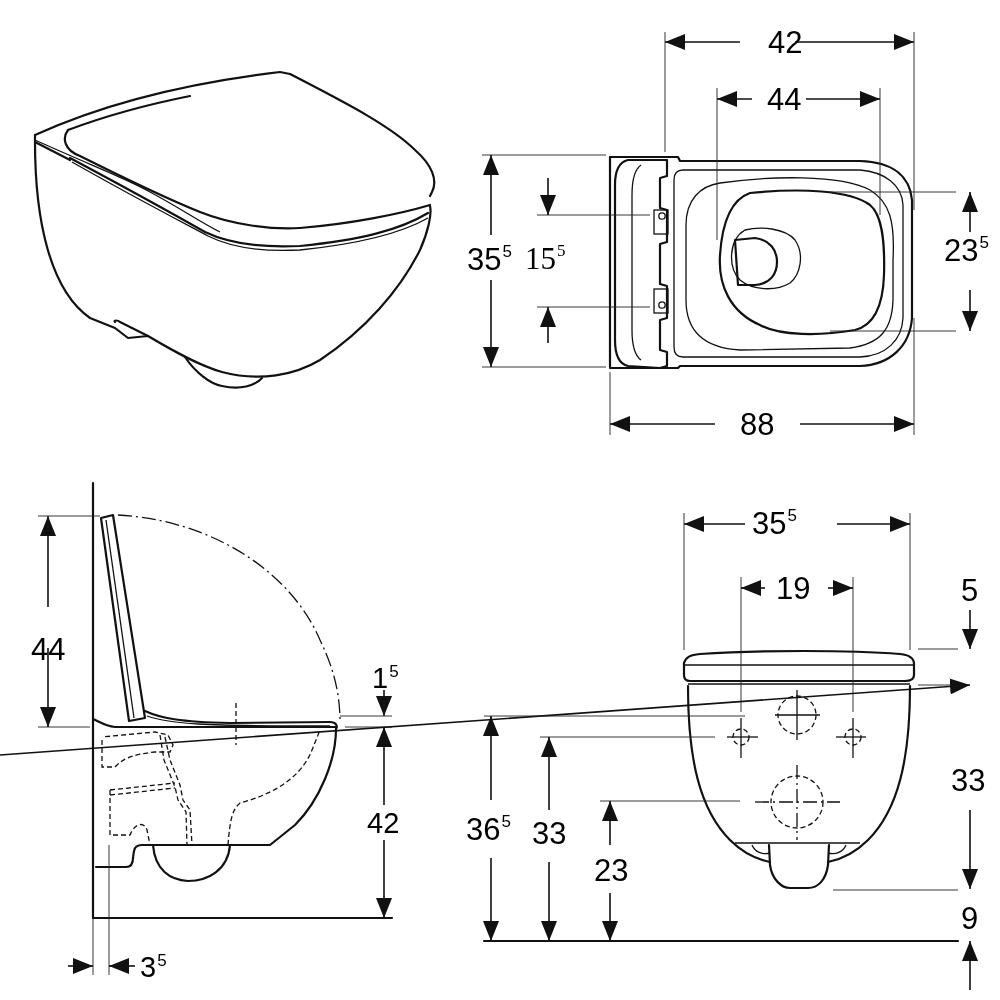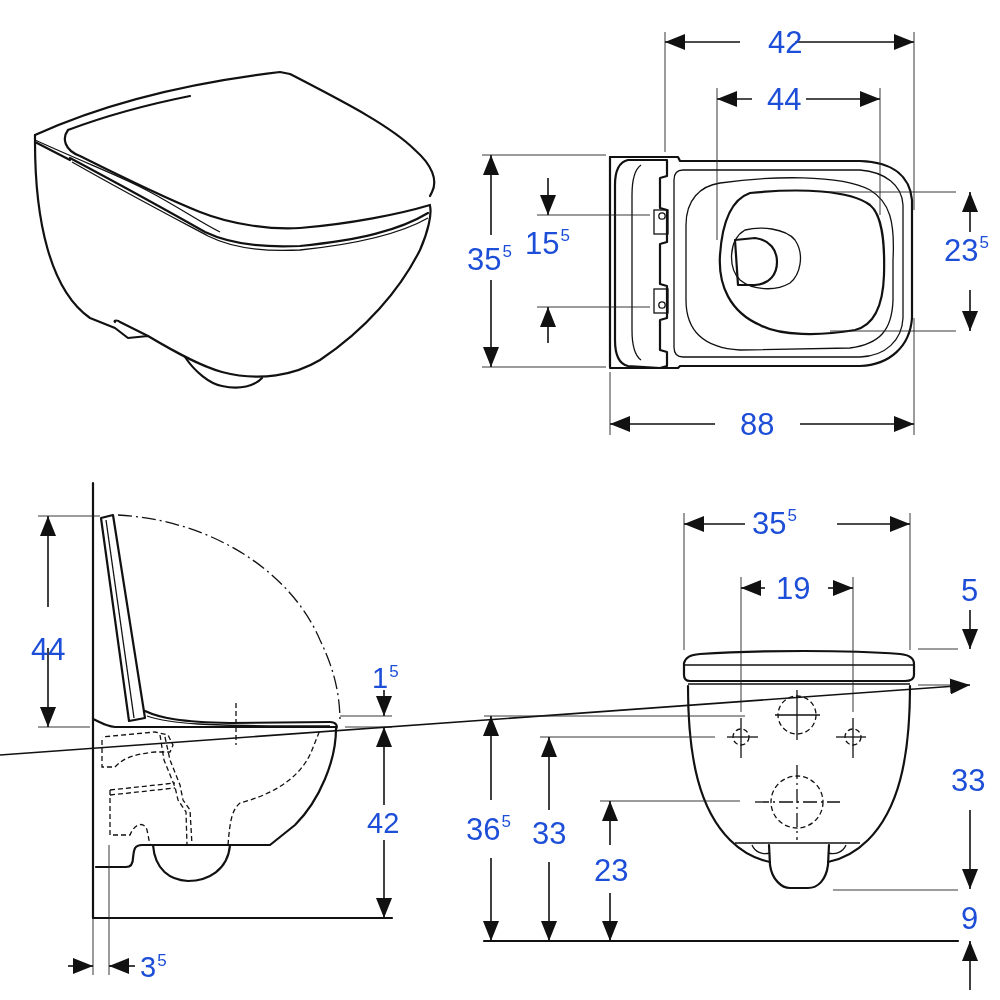--- a/index.html
+++ b/index.html
@@ -5,21 +5,21 @@
   html, body { margin:0; padding:0; background:#ffffff; }
   body { width:1000px; height:1000px; overflow:hidden; position:relative; font-family:"Liberation Sans", sans-serif; }
   svg { position:absolute; left:0; top:0; }
   .ln { stroke:#111; fill:none; stroke-width:2.2; stroke-linejoin:round; stroke-linecap:round; }
   .thin { stroke:#111; fill:none; stroke-width:1.3; }
   .hair { stroke:#222; fill:none; stroke-width:0.9; }
   .dash { stroke:#111; fill:none; stroke-width:1.3; stroke-dasharray:5 3; }
   .dashdot { stroke:#111; fill:none; stroke-width:1.3; stroke-dasharray:14 4 2 4; }
   .dim { stroke:#111; fill:none; stroke-width:1.6; }
   .arrow { fill:#111; stroke:none; }
-  .lbl { position:absolute; font-family:"Liberation Sans", sans-serif; font-size:31px; color:#1d4ed8; line-height:1; white-space:nowrap; background:transparent; }
+  .lbl { position:absolute; font-family:"Liberation Sans", sans-serif; font-size:31px; color:#000000; line-height:1; white-space:nowrap; background:transparent; }
   .lbl sup { font-size:17px; vertical-align:top; position:relative; top:-1px; margin-left:1px; }
   .lbl.sm { font-size:29px; }
 </style>
 </head>
 <body>
 
 <svg width="1000" height="1000" viewBox="0 0 1000 1000">
   <defs>
     <marker id="ah" viewBox="0 0 12 10" refX="12" refY="5" markerWidth="12" markerHeight="10" markerUnits="userSpaceOnUse" orient="auto-start-reverse">
       <path d="M0,0 L12,5 L0,10 Z" class="arrow"></path>
@@ -217,21 +217,21 @@
     <line class="hair" x1="600" y1="801" x2="740" y2="801"></line>
     <line class="dim" x1="610" y1="801" x2="610" y2="845" marker-start="url(#ahL)"></line>
     <line class="dim" x1="610" y1="893" x2="610" y2="941" marker-end="url(#ahL)"></line>
   </g>
 </svg>
 
 <div class="lbl" style="left:768px; top:27px;"><span>42</span></div>
 <div class="lbl" style="left:767px; top:84px;"><span>44</span></div>
 <div class="lbl" style="left:740px; top:409px;"><span>88</span></div>
 <div class="lbl" style="left:467px; top:244px;"><span>35</span><sup>5</sup></div>
-<div class="lbl" style="left:525px; top:228px;"><span>15</span><sup>5</sup></div>
+<div class="lbl" style="left:525px; top:243px;font-family:Liberation Serif, serif;"><span>15</span><sup>5</sup></div>
 <div class="lbl" style="left:944px; top:235px;"><span>23</span><sup>5</sup></div>
 
 <div class="lbl" style="left:31px; top:614px;margin-top:20px;"><span>44</span></div>
 <div class="lbl sm" style="left:372px; top:664px;"><span>1</span><sup>5</sup></div>
 <div class="lbl sm" style="left:367px; top:809px;"><span>42</span></div>
 <div class="lbl sm" style="left:140px; top:953px;"><span>3</span><sup>5</sup></div>
 
 <div class="lbl" style="left:752px; top:508px;"><span>35</span><sup>5</sup></div>
 <div class="lbl" style="left:776px; top:573px;"><span>19</span></div>
 <div class="lbl" style="left:961px; top:575px;"><span>5</span></div>

